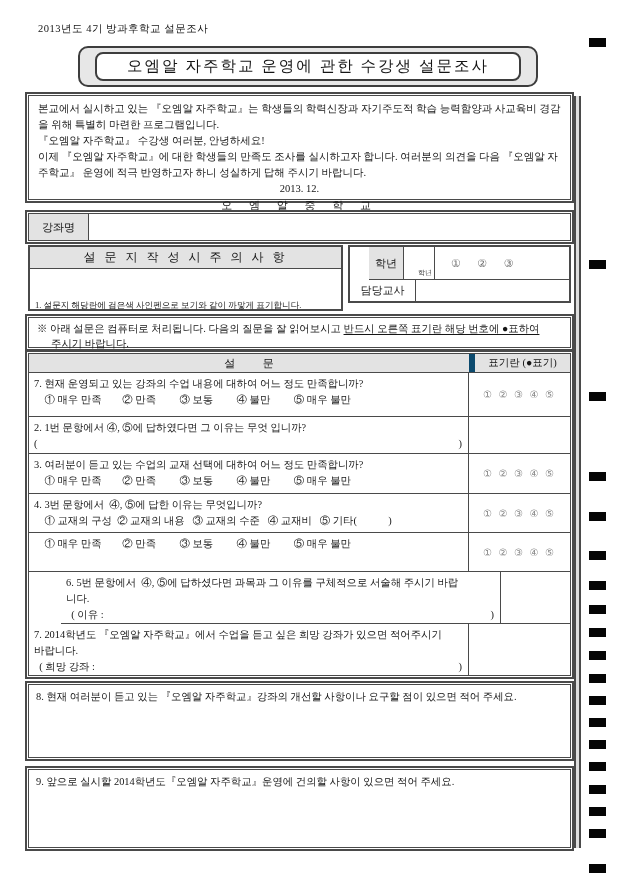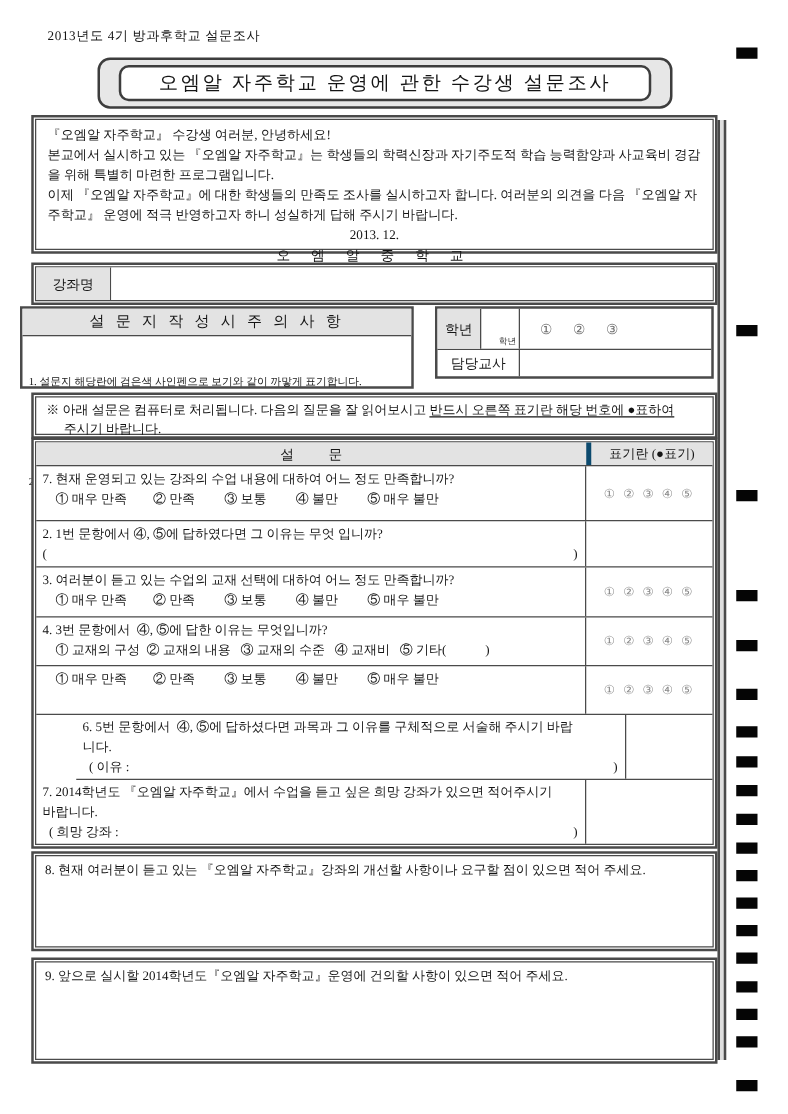--- a/index.html
+++ b/index.html
@@ -31,47 +31,47 @@
   .intro .center{text-align:center;}
   .intro .school{letter-spacing:7px;font-size:11px;}
 
   
   .course{left:28px;top:213px;width:543px;height:28px;display:flex;}
   .course .c-label{width:59px;background:#e3e3e3;border-right:1px solid #4a4a4a;display:flex;align-items:center;
                    justify-content:center;font-size:11px;}
   .course .c-value{flex:1;background:#fff;}
 
   
-  .notice{left:16px;top:245px;width:315px;height:66px;}
+  .notice{left:28px;top:245px;width:315px;height:66px;}
   .n-head{height:21px;background:#e3e3e3;border-bottom:1px solid #4a4a4a;display:flex;align-items:center;
           justify-content:center;font-size:12px;letter-spacing:3px;}
   .n-body{padding:3px 5px;font-size:8.6px;line-height:1.55;white-space:pre-wrap;}
   .n-ex .digits{color:#8a8a8a;letter-spacing:6px;}
 
   
   .grade{left:348px;top:245px;width:223px;height:58px;display:flex;flex-direction:column;}
-  .g-r1{height:32px;display:flex;border-bottom:1px solid #4a4a4a;}
+  .g-r1{height:32px;display:flex;border-bottom:1px solid #4a4a4a;margin-left:19px;}
   .g-label{width:34px;background:#e3e3e3;border-right:1px solid #4a4a4a;display:flex;align-items:center;
            justify-content:center;font-size:11px;}
   .g-sub{width:30px;border-right:1px solid #4a4a4a;position:relative;}
   .g-sub span{position:absolute;right:2px;bottom:1px;font-size:7px;color:#333;}
   .g-opts{flex:1;display:flex;align-items:center;padding-left:16px;font-size:11px;color:#6f6f6f;white-space:pre;}
   .g-r2{flex:1;display:flex;}
   .g-label2{width:65px;border-right:1px solid #4a4a4a;display:flex;align-items:center;justify-content:center;font-size:11px;}
   .g-empty{flex:1;}
 
   
   .inst{left:28px;top:317px;width:543px;height:31px;padding:3px 8px;font-size:10.4px;line-height:1.45;}
   .inst .u{text-decoration:underline;text-underline-offset:2px;}
   .inst .l2{margin-left:14px;}
 
   
   .qtable{left:28px;top:353px;width:543px;height:323px;display:flex;flex-direction:column;}
   .thead{height:21px;display:flex;background:#e3e3e3;border-bottom:1px solid #4a4a4a;box-sizing:border-box;}
-  .th-q{width:440px;border-right:4px solid #0c4a6e;display:flex;align-items:center;justify-content:center;
+  .th-q{width:440px;border-right:6px solid #0c4a6e;display:flex;align-items:center;justify-content:center;
         font-size:11px;white-space:pre;}
   .th-m{flex:1;display:flex;align-items:center;justify-content:center;font-size:10.5px;}
   .trow{display:flex;border-bottom:1px solid #4a4a4a;box-sizing:border-box;}
   .trow:last-child{border-bottom:none;}
   .tq{width:440px;border-right:1px solid #4a4a4a;padding:3px 5px 0 5px;box-sizing:border-box;}
   .qline{font-size:10.4px;line-height:1.55;white-space:pre-wrap;}
   .pline{display:flex;justify-content:space-between;width:428px;}
   .tm{flex:1;display:flex;align-items:center;justify-content:center;}
   .circ{font-size:10px;color:#8a8a8a;letter-spacing:2px;white-space:pre;}
 
@@ -111,22 +111,22 @@
       <div class="tmark" style="top: 718px;"></div>
       <div class="tmark" style="top: 740px;"></div>
       <div class="tmark" style="top: 762px;"></div>
       <div class="tmark" style="top: 785px;"></div>
       <div class="tmark" style="top: 807px;"></div>
       <div class="tmark" style="top: 829px;"></div>
       <div class="tmark" style="top: 864px;"></div>
     </div>
 
   <div class="abs dbox intro">
+    <div>본교에서 실시하고 있는 『오엠알 자주학교』는 학생들의 학력신장과 자기주도적 학습 능력함양과 사교육비 경감을 위해 특별히 마련한 프로그램입니다.</div>
     <div>『오엠알 자주학교』 수강생 여러분, 안녕하세요!</div>
-    <div>본교에서 실시하고 있는 『오엠알 자주학교』는 학생들의 학력신장과 자기주도적 학습 능력함양과 사교육비 경감을 위해 특별히 마련한 프로그램입니다.</div>
     <div>이제 『오엠알 자주학교』에 대한 학생들의 만족도 조사를 실시하고자 합니다. 여러분의 의견을 다음 『오엠알 자주학교』 운영에 적극 반영하고자 하니 성실하게 답해 주시기 바랍니다.</div>
     <div class="center">2013. 12.</div>
     <div class="center school">오 엠 알 중 학 교</div>
   </div>
 
   <div class="abs dbox course">
     <div class="c-label">강좌명</div>
     <div class="c-value"></div>
   </div>
 

